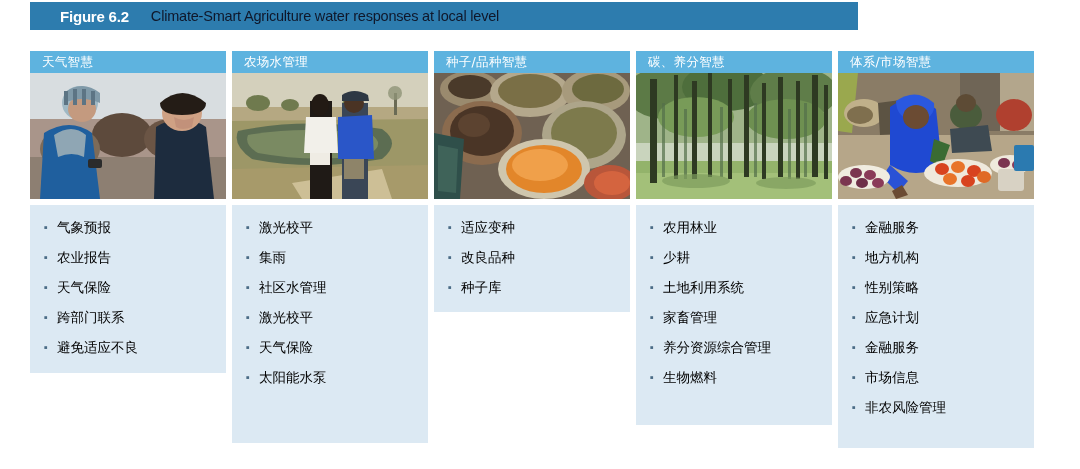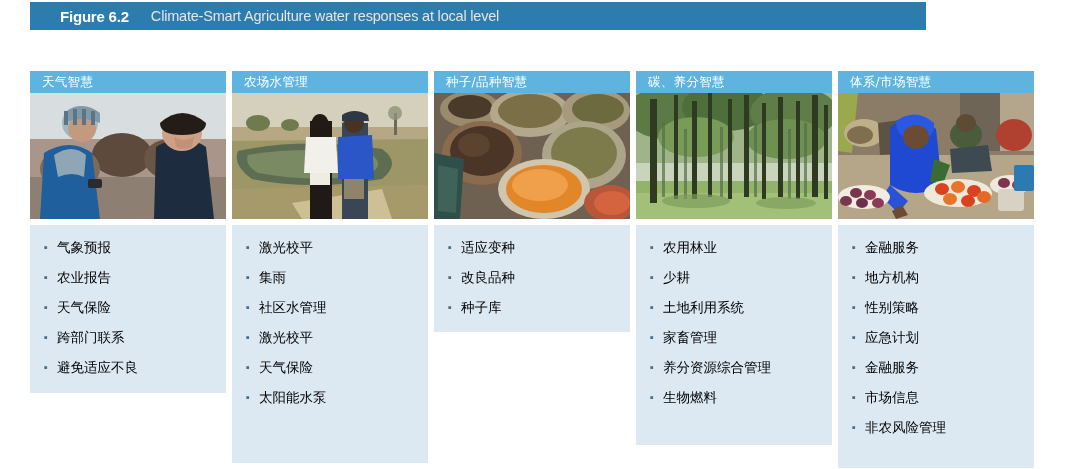--- a/index.html
+++ b/index.html
@@ -19,37 +19,37 @@
     width: 1080px;
     height: 469px;
     background: #ffffff;
   }
 
   
   .title-band {
     position: absolute;
     left: 30px;
     top: 2px;
-    width: 896px;
+    width: 828px;
     height: 28px;
     background: #2d7cae;
     display: flex;
     align-items: center;
     box-sizing: border-box;
     padding-left: 30px;
   }
   .title-figure-no {
     color: #ffffff;
     font-size: 15px;
     font-weight: bold;
     letter-spacing: -0.2px;
     white-space: nowrap;
   }
   .title-text {
-    color: #e5e5e5;
+    color: #0f172a;
     font-size: 14.5px;
     font-weight: normal;
     margin-left: 22px;
     letter-spacing: -0.2px;
     white-space: nowrap;
   }
 
   
   .columns {
     position: absolute;
@@ -57,21 +57,20 @@
     top: 51px;
     width: 1022px;
     display: flex;
     gap: 6px;
     align-items: flex-start;
   }
   .column {
     width: 196px;
     display: flex;
     flex-direction: column;
-    margin-top: 20px;
   }
 
   .col-header {
     height: 22px;
     background: #5eb3df;
     display: flex;
     align-items: center;
     padding-left: 12px;
     box-sizing: border-box;
   }

